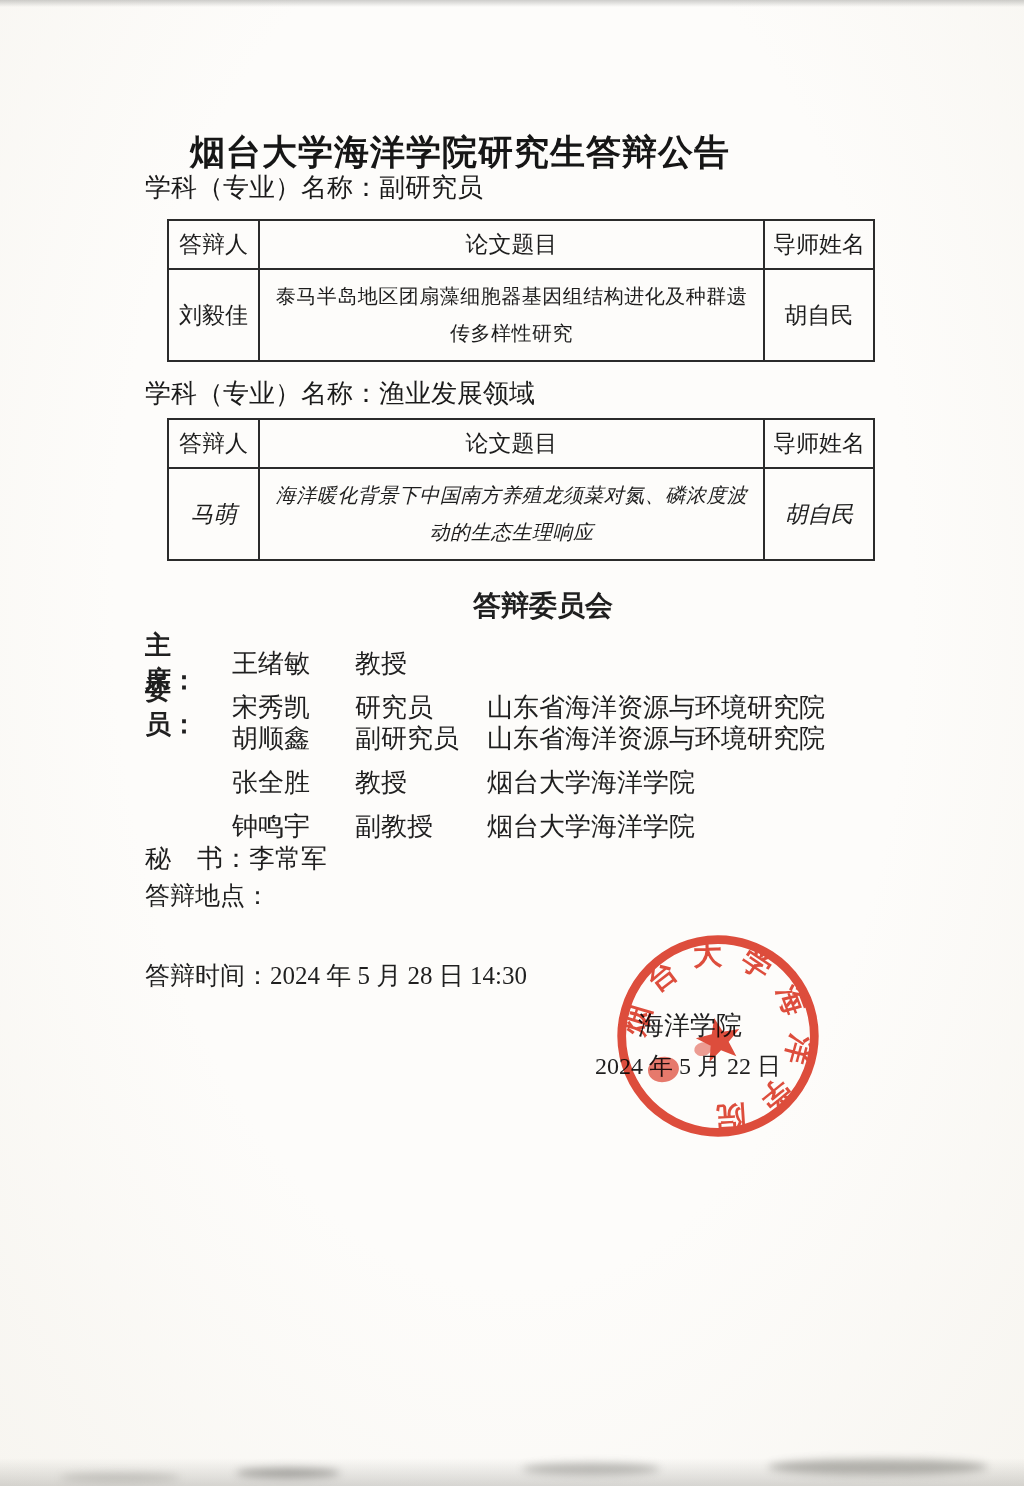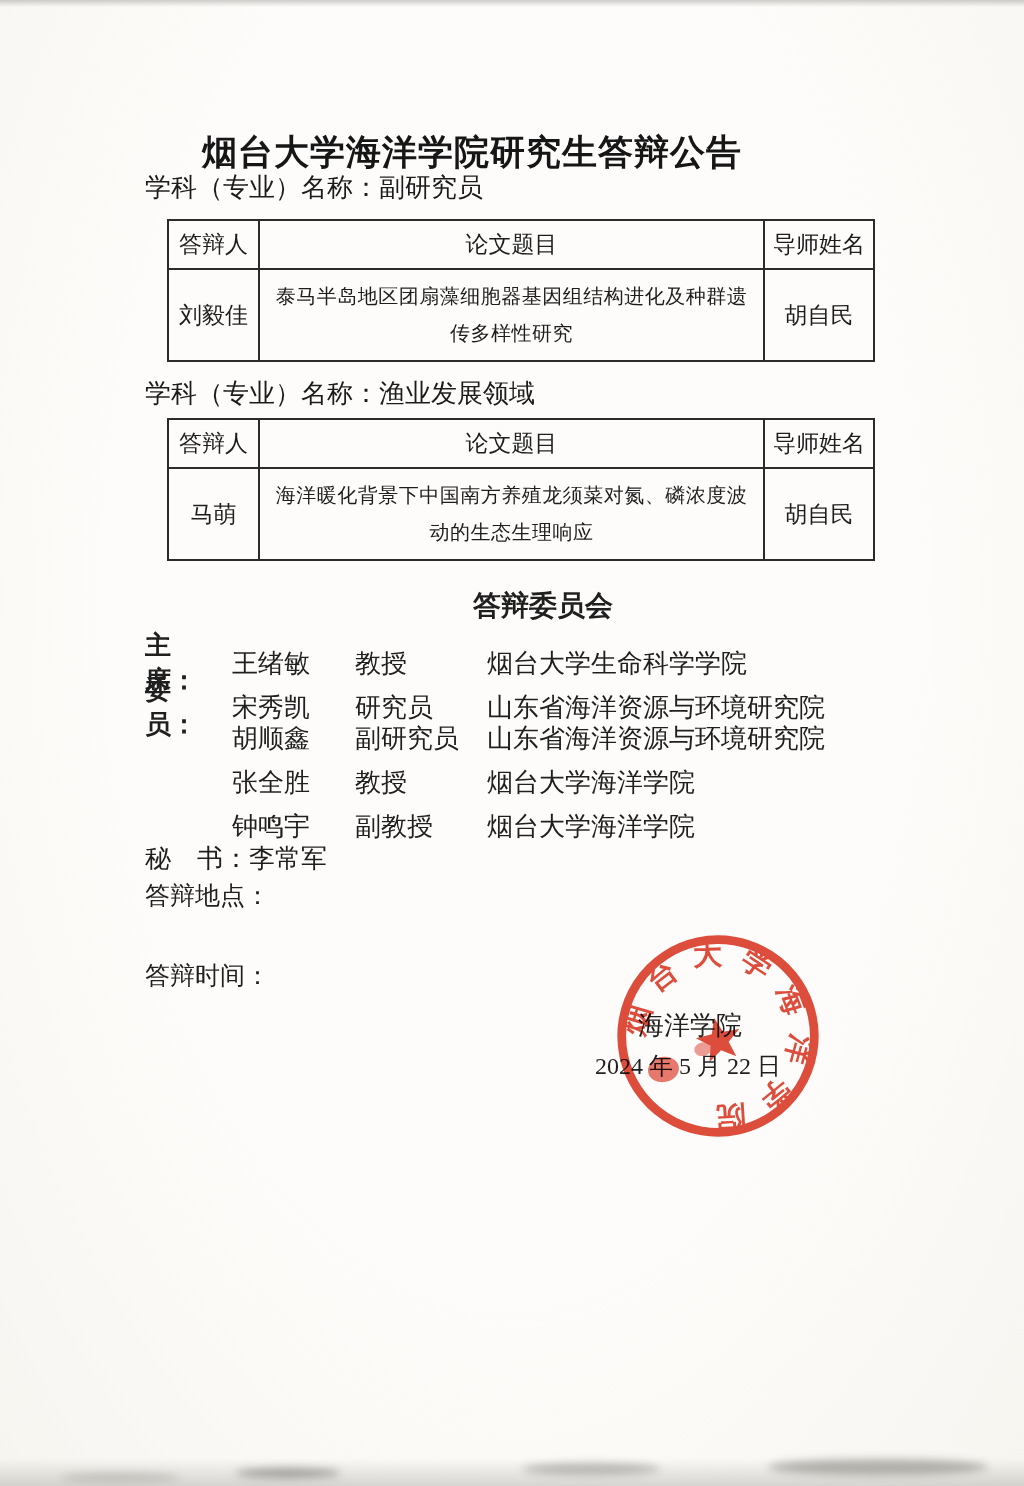--- a/index.html
+++ b/index.html
@@ -14,34 +14,34 @@
   .scan-top{left:0;top:0;width:1024px;height:7px;
     background:linear-gradient(180deg, rgba(148,148,145,.45), rgba(148,148,145,0));}
   .scan-bottom{left:0;bottom:0;width:1024px;height:28px;
     background:linear-gradient(0deg, rgba(120,119,114,.28), rgba(120,119,114,0));}
   .smudge{position:absolute;border-radius:50%;filter:blur(4px);}
   .sm1{left:236px;top:1468px;width:104px;height:10px;background:#5c5b57;opacity:.5;}
   .sm2{left:522px;top:1463px;width:138px;height:12px;background:#6e6d68;opacity:.42;}
   .sm3{left:768px;top:1459px;width:220px;height:16px;background:#66655f;opacity:.45;}
   .sm4{left:60px;top:1473px;width:120px;height:9px;background:#83827c;opacity:.35;}
   
-  .title{left:16px;top:106px;width:912px;text-align:center;
+  .title{left:4px;top:106px;width:912px;text-align:center;
     font-family:"Liberation Sans","DejaVu Sans",sans-serif;
     font-weight:700;font-size:35px;letter-spacing:1px;color:#161616;}
   .section-label{left:145px;font-size:26px;color:#1b1b1b;}
   .sec1{top:170px;} .sec2{top:376px;}
   
   table.defense-table{position:absolute;left:167px;width:706px;
     border-collapse:collapse;table-layout:fixed;color:#1d1d1d;}
   table.defense-table td, table.defense-table th{
     border:2px solid #2b2b2b;padding:8px;text-align:center;vertical-align:middle;
     font-weight:normal;background:transparent;}
   .t1{top:219px;} .t2{top:418px;}
   tr.hdr{height:43px;} tr.bodyrow{height:85px;}
-  .t2 tr.hdr{height:42px;} .t2 tr.bodyrow{height:68px;}
+  .t2 tr.hdr{height:42px;} .t2 tr.bodyrow{height:68px;font-style:italic;}
   th.h-cell{font-size:23px;}
   td.candidate,td.advisor{font-size:23px;}
   td.thesis{font-size:20px;letter-spacing:.5px;line-height:37px;padding:0 1px;}
   
   .committee-heading{left:393px;top:587px;width:300px;text-align:center;
     font-family:"Liberation Sans","DejaVu Sans",sans-serif;font-weight:700;font-size:28px;}
   .committee{left:145px;top:628px;width:740px;}
   .c-row{display:grid;grid-template-columns:87px 123px 132px auto;
     align-items:center;height:44px;font-size:26px;}
   .c-role{font-family:"Liberation Sans","DejaVu Sans",sans-serif;font-weight:700;font-size:26px;}
@@ -112,21 +112,20 @@
   </tbody>
     </table>
 
   <div class="abs committee-heading">答辩委员会</div>
 
   <div class="abs committee">
     <div class="c-row">
       <span class="c-role">主　席：</span>
       <span>王绪敏</span>
       <span>教授</span>
-      <span>烟台大学生命科学学院</span>
     </div>
     <div class="c-row">
       <span class="c-role">委　员：</span>
       <span>宋秀凯</span>
       <span>研究员</span>
       <span>山东省海洋资源与环境研究院</span>
     </div>
     <div class="c-row">
       <span class="c-role"></span>
       <span>胡顺鑫</span>
@@ -151,20 +150,21 @@
     <span class="kv-label">秘　书：</span>
     <span class="kv-value">李常军</span>
   </div>
 
   <div class="abs kv-row venue">
     <span class="kv-label">答辩地点：</span>
   </div>
 
   <div class="abs kv-row time">
     <span class="kv-label">答辩时间：</span>
+    <span class="kv-value">2024 年 5 月 28 日 14:30</span>
   </div>
 
   <div class="abs sign-org">海洋学院</div>
   <div class="abs sign-date">2024 年 5 月 22 日</div>
 
   <svg class="abs seal" viewBox="0 0 220 220">
     <circle cx="110" cy="110" r="99" fill="none" stroke-width="9" stroke="#dc3a28"></circle>
     <defs>
       <path id="sealArc" d="M 110,110 m -74,0 a 74,74 0 1,1 148,0 a 74,74 0 1,1 -148,0" fill="none"></path>
     </defs>

